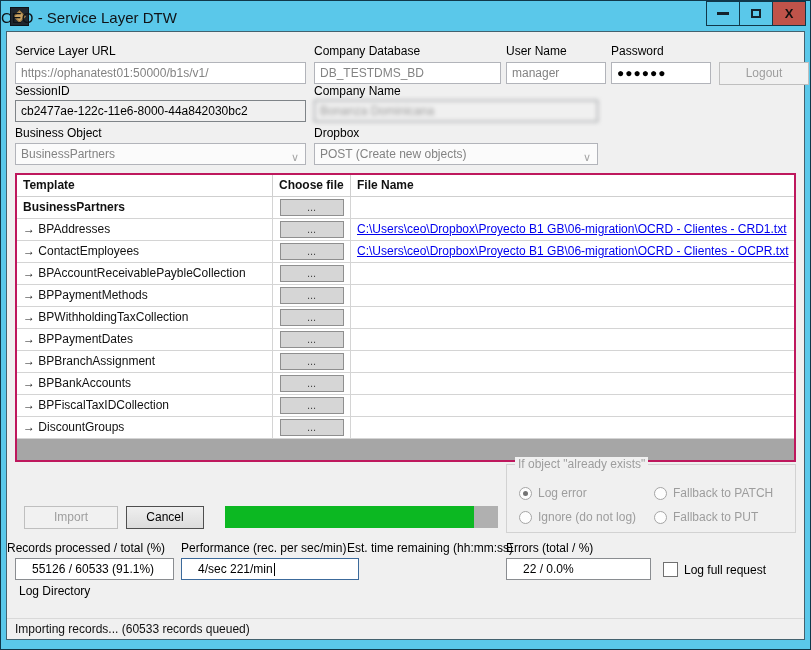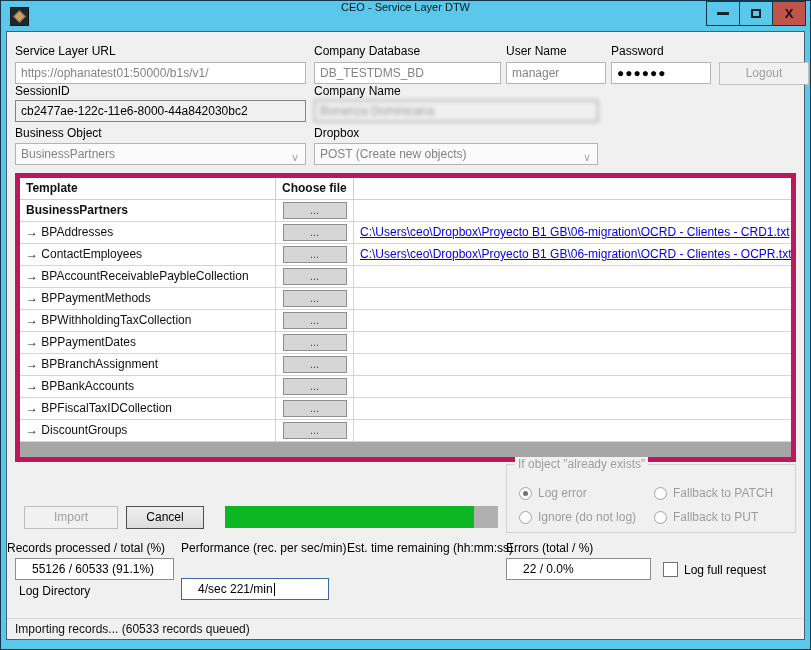--- a/index.html
+++ b/index.html
@@ -14,22 +14,22 @@
   .app-icon {
     position: absolute; left: 9px; top: 6px; width: 19px; height: 19px;
     background: #20262e; border: 1px solid #0d1218;
     display: flex; align-items: center; justify-content: center;
   }
   .app-icon .gem {
     width: 9px; height: 9px; background: #c9a263; transform: rotate(45deg);
     border: 1px solid #8a6c3c;
   }
   .title-text {
-    position: absolute; left: 0; right: 0; top: 0; text-align: center;
-    font-size: 11px; color: #101317;
+    position: absolute; left: 0; right: 0; top: 8px; text-align: left;
+    font-size: 15px; color: #101317;
   }
   .winbtns { position: absolute; top: 0; right: 4px; display: flex; }
   .winbtn {
     width: 34px; height: 25px; border: 1px solid #10384a; margin-left: -1px;
     display: flex; align-items: center; justify-content: center; cursor: default;
   }
   .winbtn.close { background: #c0534a; font-weight: bold; font-size: 13px; color: #14100f; }
   .minbar { width: 12px; height: 3px; background: #14232c; }
   .maxsq { width: 10px; height: 9px; border: 2px solid #14232c; background: transparent; }
   
@@ -55,21 +55,21 @@
   .btn {
     position: absolute; height: 23px; text-align: center; line-height: 21px;
   }
   .btn.disabled { background: #f1f1f1; border: 1px solid #bfbfbf; color: #9e9e9e; }
   .btn.enabled {
     background: linear-gradient(#efefef, #dcdcdc); border: 1px solid #4f4f4f; color: #000;
   }
   
   .grid {
     position: absolute; left: 8px; top: 141px; width: 781px; height: 289px;
-    background: #a6a6a6; border: 5px solid #be185d; overflow: hidden;
+    background: #a6a6a6; border: 2px solid #be185d; overflow: hidden;
   }
   .grid-header { display: flex; background: #fff; height: 22px; font-weight: bold; border-bottom: 1px solid #cfcfcf; }
   .grid-header .hc { padding: 3px 6px; border-right: 1px solid #cfcfcf; height: 100%; }
   .grid-row { display: flex; background: #fff; height: 22px; border-bottom: 1px solid #d4d4d4; }
   .c-template { width: 256px; padding: 3px 6px; border-right: 1px solid #d4d4d4; white-space: nowrap; overflow: hidden; }
   .c-choose { width: 78px; border-right: 1px solid #d4d4d4; display: flex; align-items: center; justify-content: center; }
   .c-file { flex: 1; padding: 3px 6px; white-space: nowrap; overflow: hidden; }
   .grid-row .c-template.bold { font-weight: bold; }
   .dots-btn {
     width: 64px; height: 17px; background: #d6d6d6; border: 1px solid #8f8f8f;
@@ -172,20 +172,21 @@
     </div>
     <div class="combo" style="left:307px; top:111px; width:284px;">
       <span>POST (Create new objects)</span>
       <span class="arrow">∨</span>
     </div>
 
     <div class="grid">
       <div class="grid-header">
         <div class="hc c-template" style="border-right-color:#cfcfcf;">Template</div>
         <div class="hc" style="width:78px;">Choose file</div>
+        <div class="hc c-file" style="border-right:none;">File Name</div>
       </div>
       <div id="grid-body">
   <div class="grid-row">
     <div class="c-template bold">BusinessPartners</div>
     <div class="c-choose">
       <div class="dots-btn">...</div>
     </div>
   </div>
 
   <div class="grid-row">
@@ -301,21 +302,21 @@
     <div class="progress">
       <div class="fill" id="progress-fill" style="width: 91.1%;"></div>
     </div>
 
     <div class="lbl" style="left:0; top:509px;text-align:right;">Records processed / total (%)</div>
     <div class="lbl" style="left:174px; top:509px;">Performance (rec. per sec/min)</div>
     <div class="lbl" style="left:340px; top:509px;">Est. time remaining (hh:mm:ss)</div>
     <div class="lbl" style="left:499px; top:509px;">Errors (total / %)</div>
 
     <div class="statbox" style="left:8px; width:159px;">55126 / 60533 (91.1%)</div>
-    <div class="statbox focused" style="left:174px; width:148px;margin-top:20px;">4/sec  221/min</div>
+    <div class="statbox focused" style="left:174px; width:178px;">4/sec  221/min</div>
     <div class="statbox" style="left:499px; width:145px;">22 / 0.0%</div>
 
     <div class="checkbox"></div>
     <div class="lbl" style="left:677px; top:531px;">Log full request</div>
 
     <div class="lbl" style="left:12px; top:552px;">Log Directory</div>
 
     <div class="statusbar">
       <span>Importing records... (60533 records queued)</span>
     </div>

